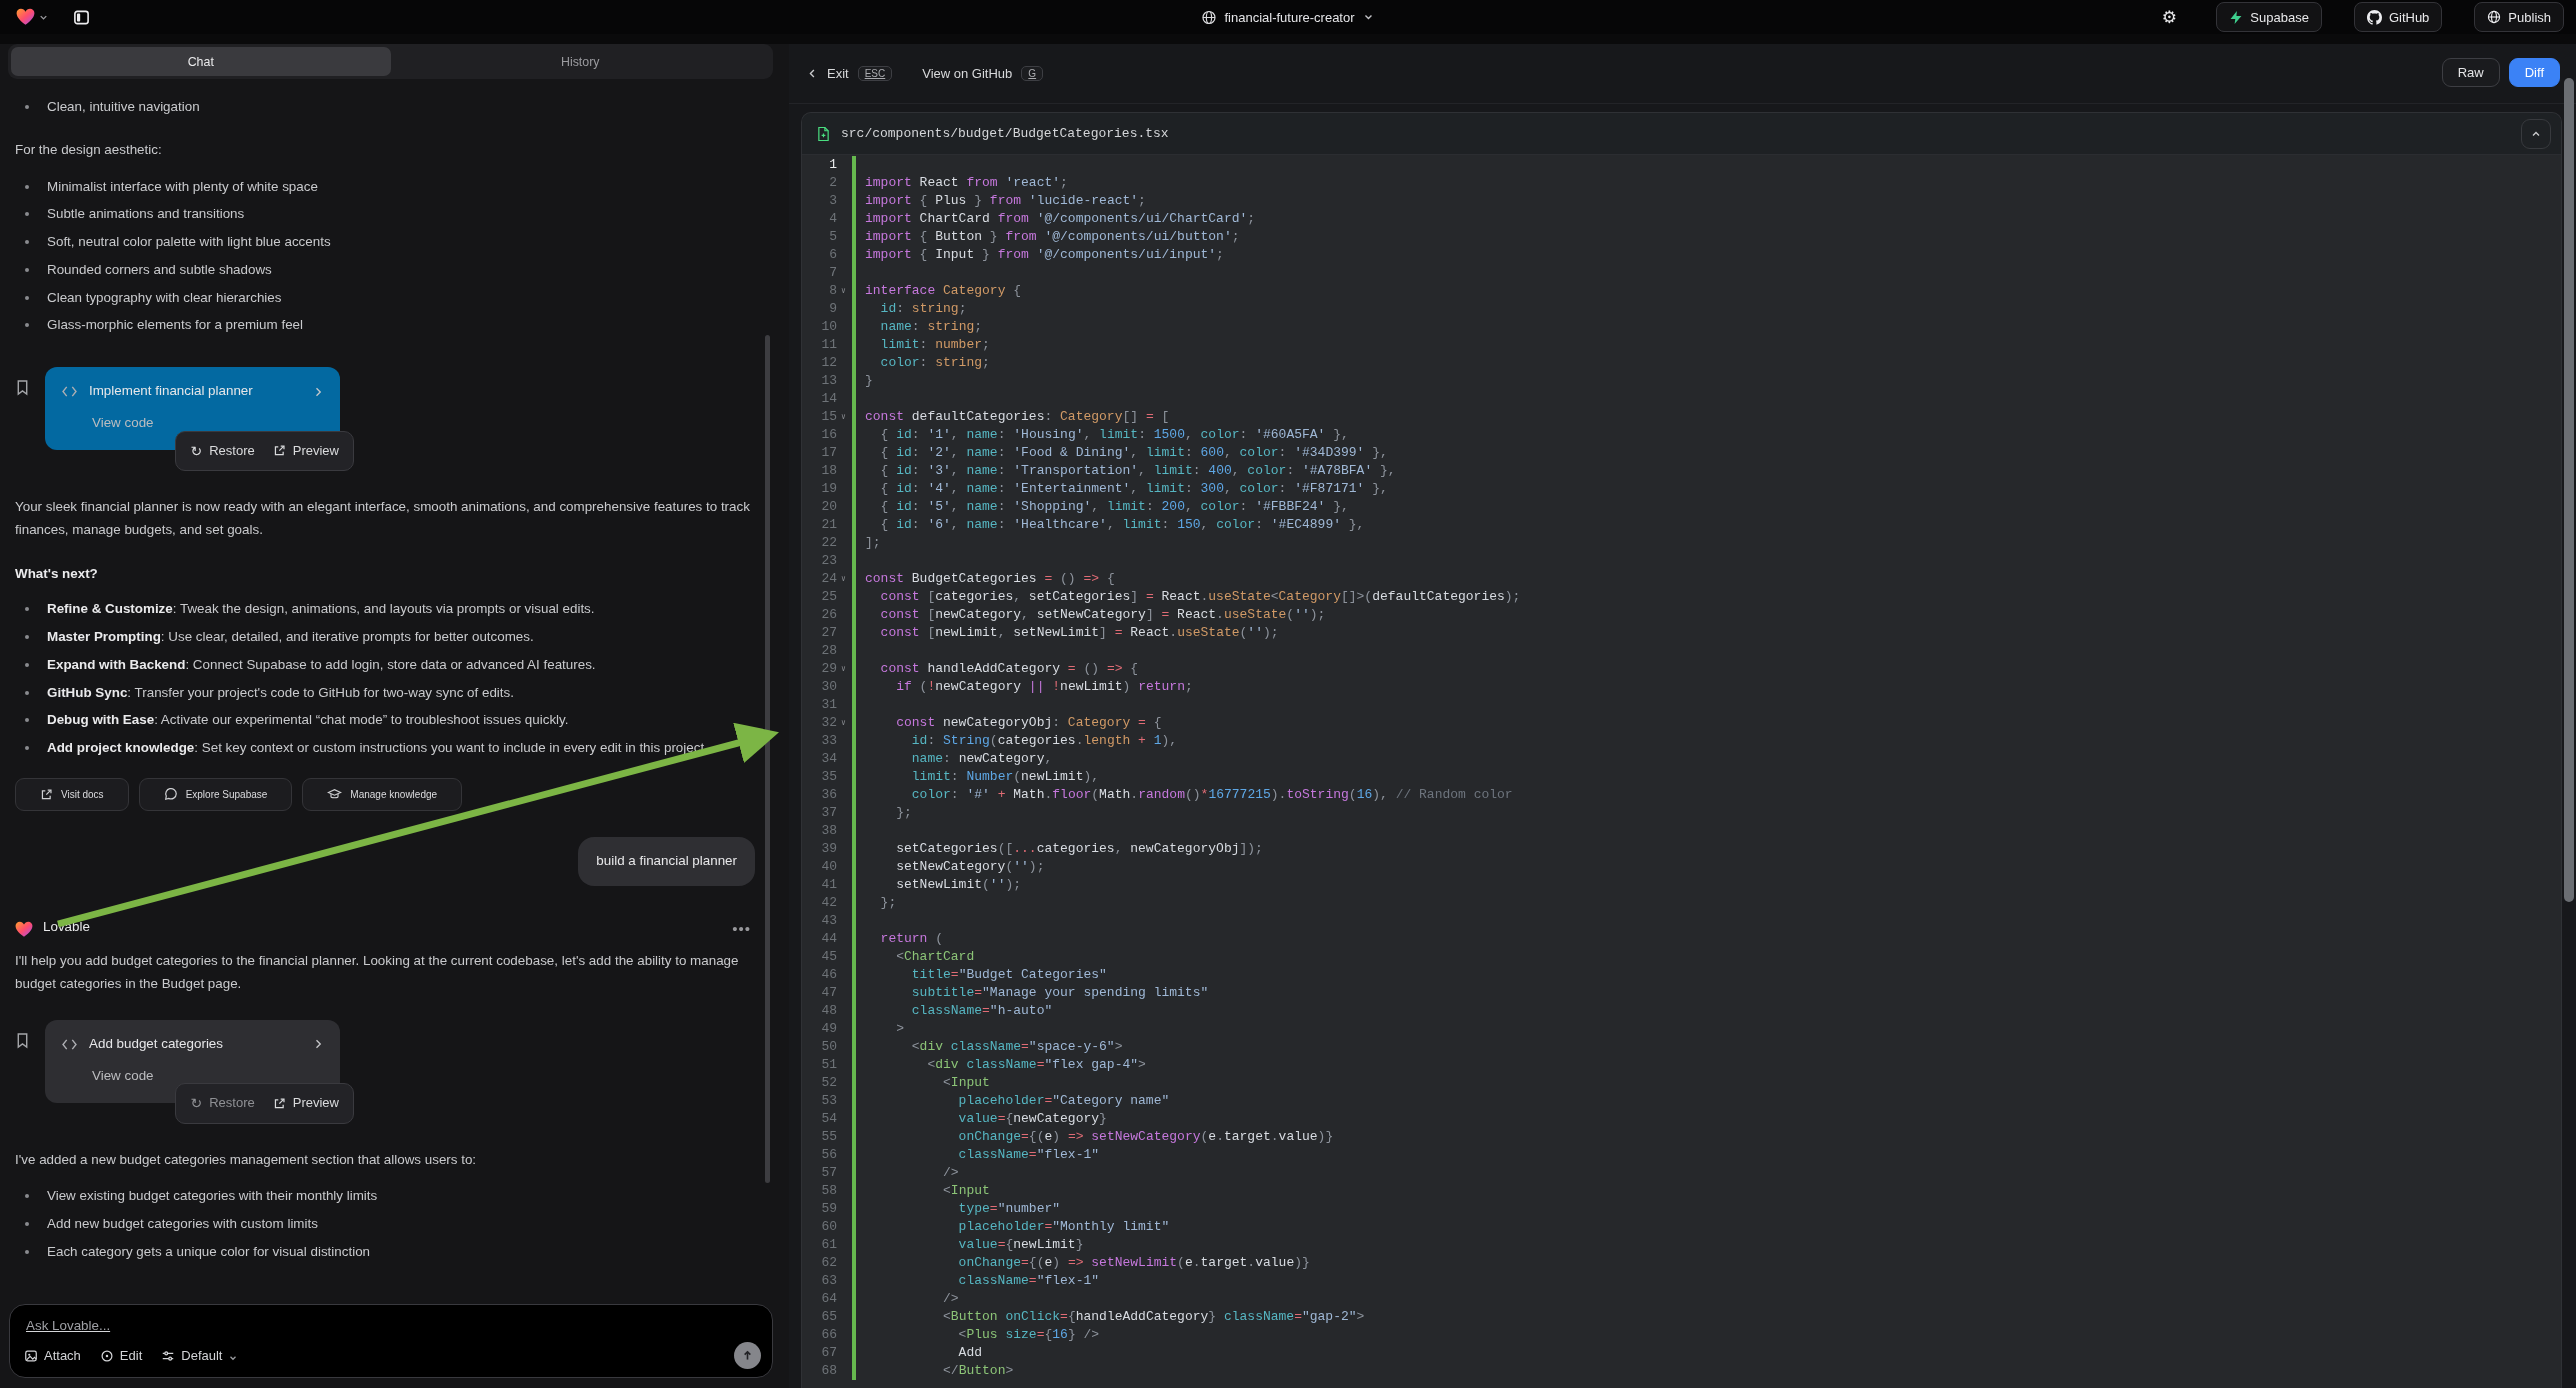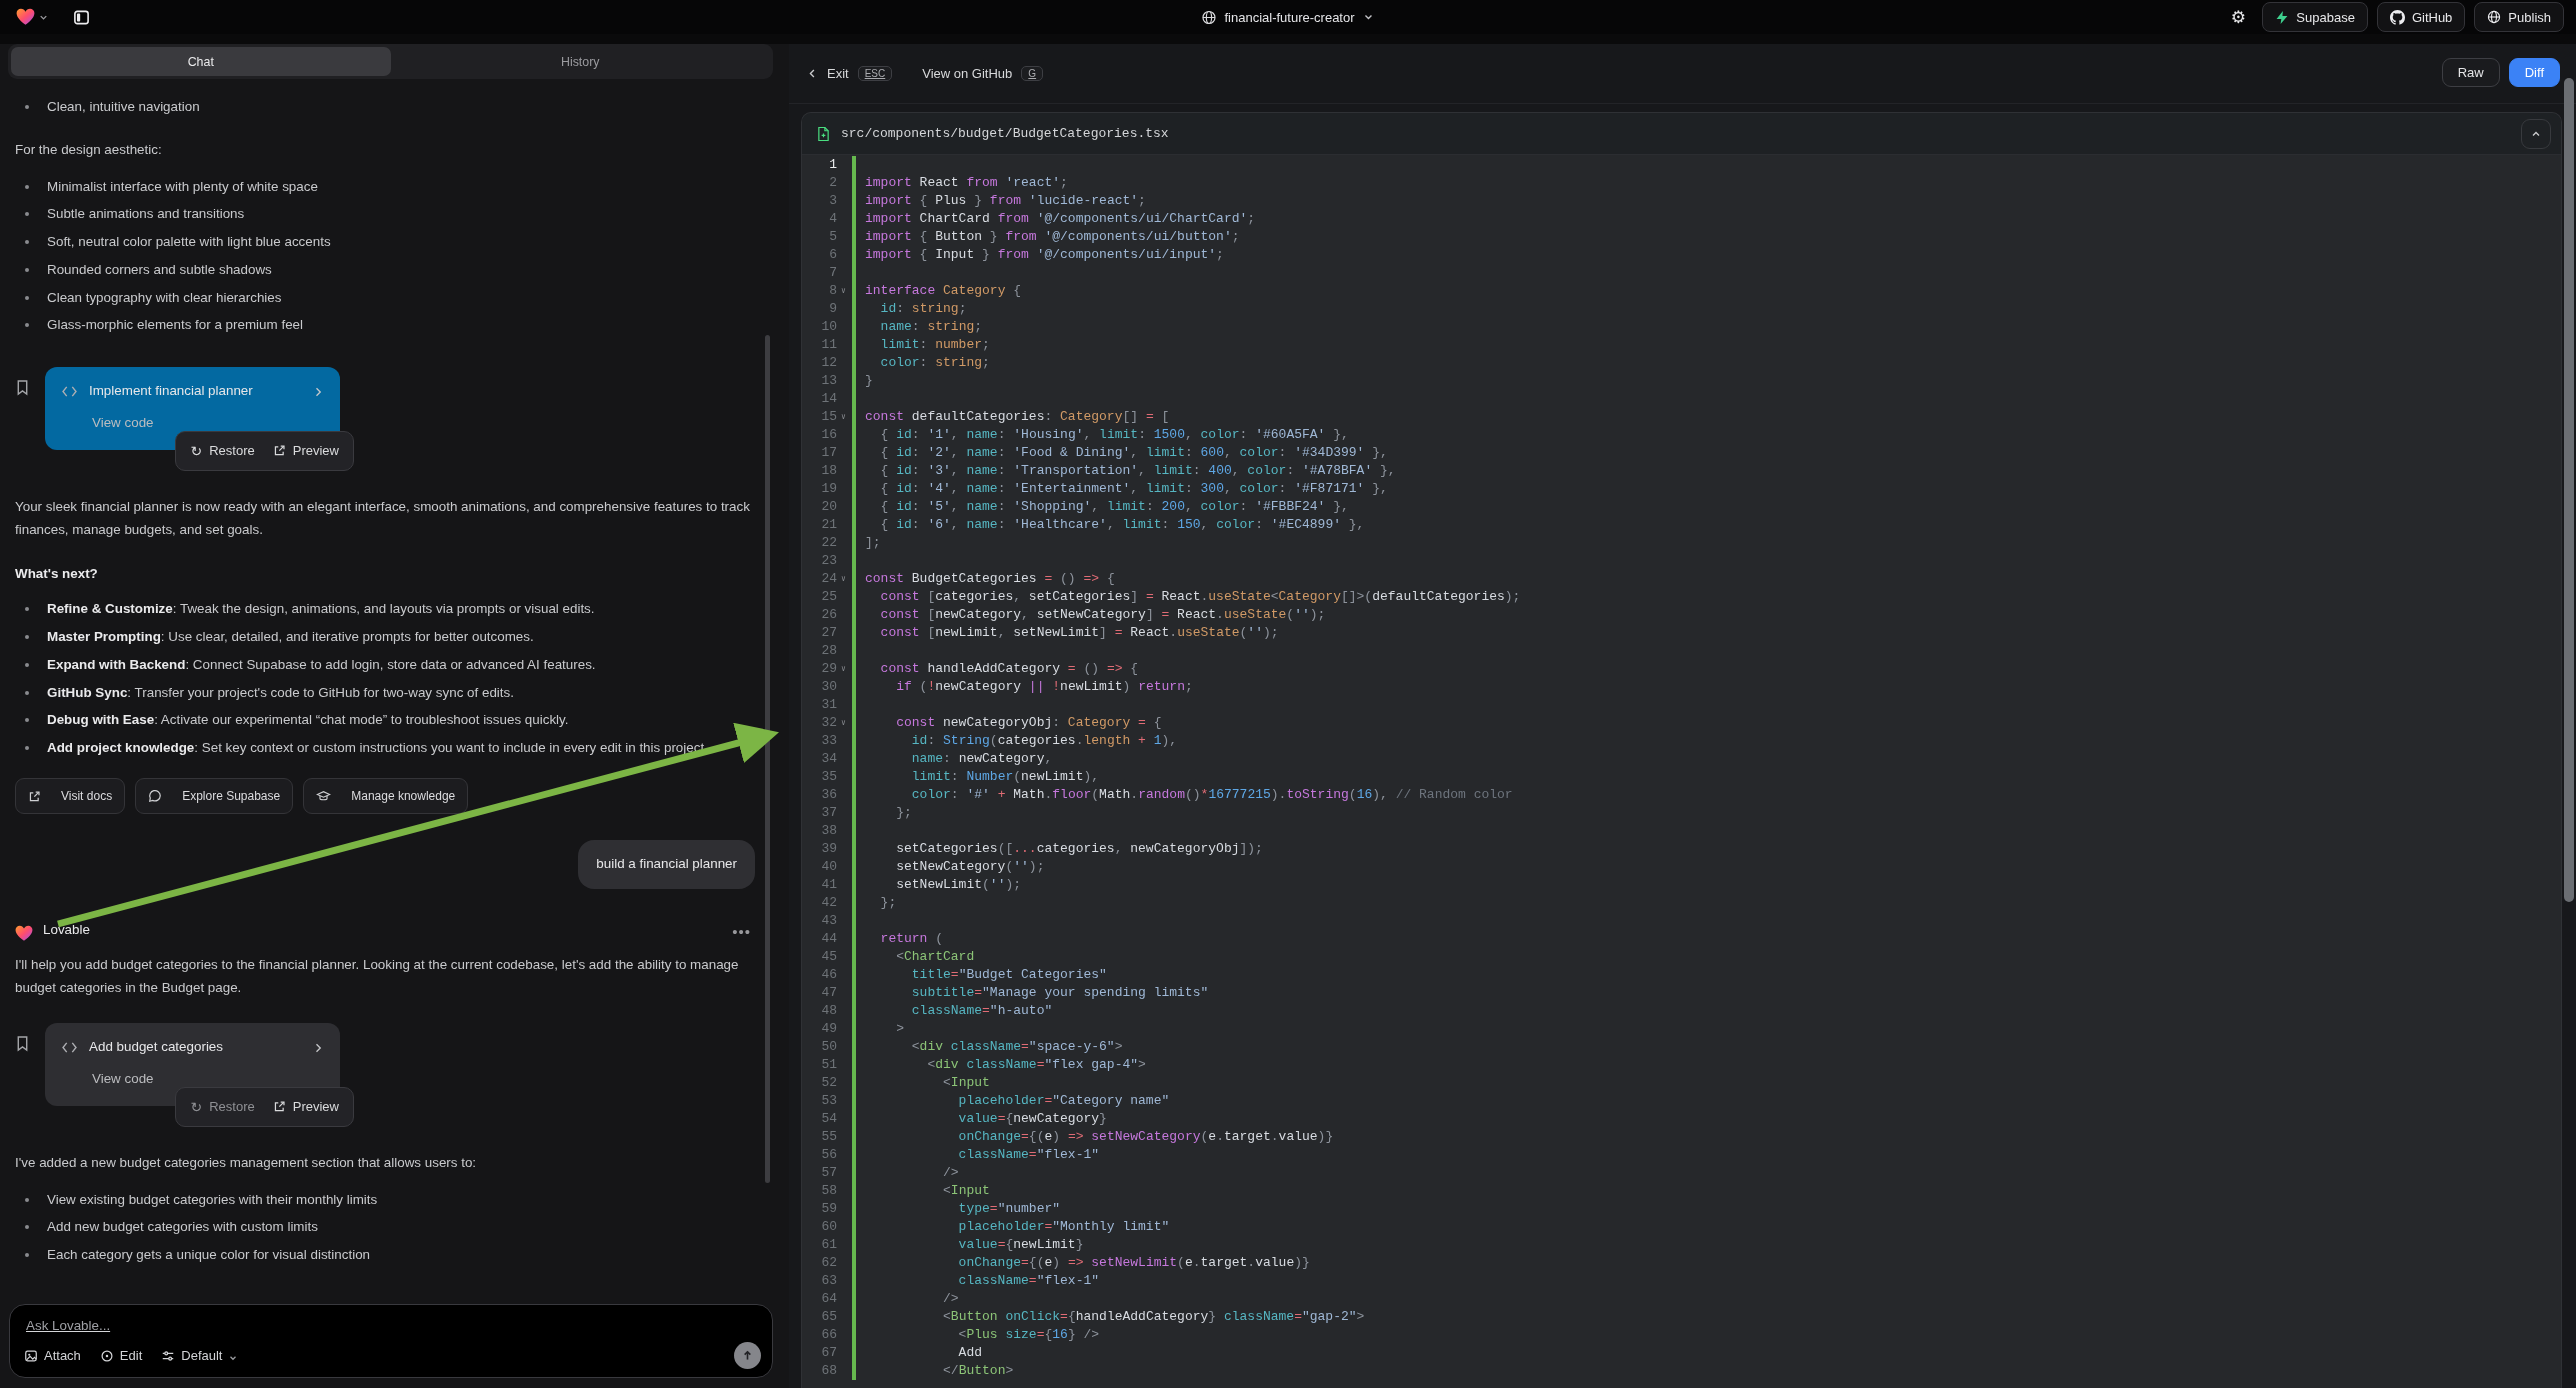--- a/index.html
+++ b/index.html
@@ -17,21 +17,21 @@
   .logo-btn { display:flex; align-items:center; gap:3px; padding:4px; border-radius:6px; }
   .panel-btn { width:28px; height:28px; display:flex; align-items:center; justify-content:center;
     border-radius:6px; color:#ececef; margin-left:8px; }
   .topbar-center { position:absolute; left:50%; transform:translateX(-50%); display:flex;
     align-items:center; gap:8px; color:#e6e6e9; font-size:13px; }
   .topbar-right { margin-left:auto; display:flex; align-items:center; gap:9px; }
   .icon-btn { width:30px; height:30px; display:flex; align-items:center; justify-content:center;
     color:#e8e8ea; border-radius:8px; }
   .gear-glyph { font-family:"DejaVu Sans",sans-serif; font-size:17px; line-height:1; }
   .tb-btn { display:flex; align-items:center; gap:7px; height:30px; padding:4px 12px;
-    border:1px solid #333338; background:#121214; border-radius:8px; color:#e8e8ea; font-size:13px; }
+    border:1px solid #333338; background:#121214; border-radius:8px; color:#e8e8ea; font-size:13px;margin-left:23px; }
 
   
   .chat-panel { position:absolute; top:44px; left:0; width:789px; bottom:0; background:#151517; }
   .tabs { position:absolute; top:0; left:8px; right:16px; height:35px; background:#202023;
     border-radius:9px; display:flex; padding:3px; }
   .tab { flex:1; display:flex; align-items:center; justify-content:center; font-size:12.4px;
     color:#9b9b9f; border-radius:7px; }
   .tab.active { background:#3a3a3e; color:#eaeaec; }
 
   .messages { position:absolute; top:46px; left:15px; right:34px; bottom:84px; overflow:hidden;
@@ -52,22 +52,22 @@
   .vcard-title-row { display:flex; align-items:center; gap:11px; color:#e7e7e9; font-size:13.4px; }
   .vcard-title-row .spacer { width:26px; }
   .vcard-view { margin:9px 0 2px 31px; color:#bbbcbf; font-size:13.4px; }
   .vcard-pill { position:absolute; right:-14px; bottom:-21px; display:flex; align-items:center; gap:18px;
     background:#232327; border:1px solid #3a3a3f; border-radius:10px; padding:8px 14px; font-size:13px; color:#dadbdd; }
   .pill-item { display:flex; align-items:center; gap:7px; }
   .pill-item.dim { color:#8f9094; }
   .restore-glyph { font-family:"DejaVu Sans",sans-serif; font-size:14px; line-height:1; }
 
   .action-row { display:flex; gap:10px; margin:4px 0 10px; }
-  .action-btn { display:flex; align-items:center; gap:20px; border:1px solid #343438; background:#1c1c1f;
-    border-radius:9px; padding:7px 12px; font-size:12px; color:#dcdcdf; }
+  .action-btn { display:flex; align-items:center; gap:8px; border:1px solid #343438; background:#1c1c1f;
+    border-radius:9px; padding:7px 24px; font-size:10px; color:#dcdcdf; }
 
   .user-bubble { background:#2f2f33; color:#e8e8ea; font-size:13.4px; border-radius:16px;
     padding:13px 18px; margin:26px 0 10px auto; width:fit-content; max-width:558px; }
 
   .assistant-header { display:flex; align-items:flex-end; gap:10px; margin:30px 0 12px; position:relative; }
   .assistant-name { font-size:13.4px; color:#e9e9eb; }
   .more-dots { position:absolute; right:4px; top:0; color:#97979b; font-size:15px; letter-spacing:1px; }
 
   .chat-scrollbar { position:absolute; right:19px; top:291px; width:5px; height:848px;
     background:#3d3d41; border-radius:3px; z-index:40; }

